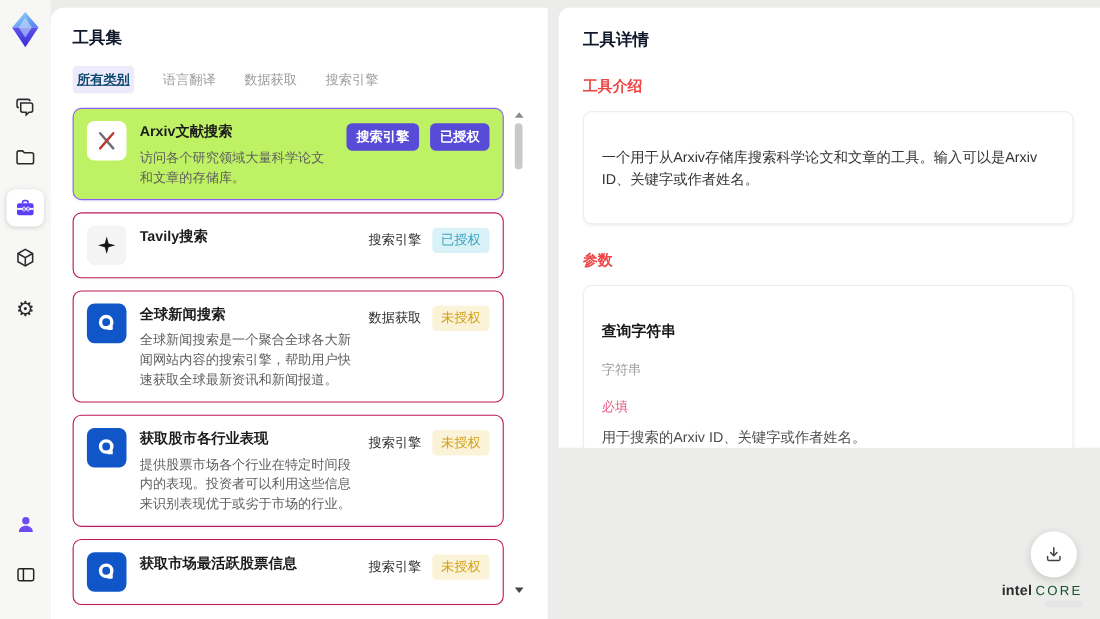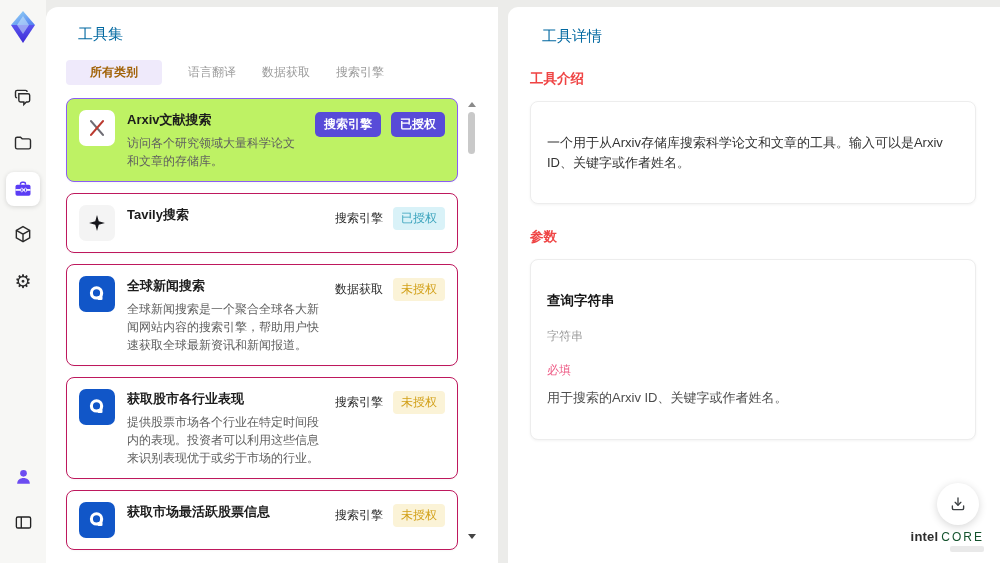--- a/index.html
+++ b/index.html
@@ -23,30 +23,30 @@
   .rail-item.active { background:#ffffff; box-shadow:0 1px 5px rgba(0,0,0,.14); }
   .rail-spacer { flex:1; }
   .glyph-gear { font-size:19px; line-height:1; color:#2b2b2b; }
 
   
   .left-panel {
     position:absolute; left:46px; top:7px; width:452px; height:556px;
     background:#fff; border-radius:12px 0 0 0; padding:18px 20px 0 20px; overflow:hidden;
   }
   .right-panel {
-    position:absolute; left:508px; top:7px; right:0; height:556px;
+    position:absolute; left:508px; top:7px; right:0; height:400px;
     background:#fff; border-radius:10px 0 0 0; padding:20px 24px 0 22px; overflow:hidden;
   }
 
-  .panel-title { font-size:15px; font-weight:normal; color:#0369a1;margin-left:12px; }
+  .panel-title { font-size:15px; font-weight:bold; color:#0f172a; }
 
   
   .tabs { display:flex; align-items:center; gap:26px; margin-top:16px; }
   .tab { font-size:12px; color:#9c9c9c; cursor:pointer; padding:4px 0; white-space:nowrap; }
-  .tab.active { background:#efeafb; color:#a16207; padding:4px 24px; border-radius:4px; font-weight:bold; }
+  .tab.active { background:#efeafb; color:#0c4a6e; padding:4px 4px; border-radius:4px; font-weight:bold;text-decoration:underline; }
 
   
   .tool-list { margin-top:13px; position:relative; padding-right:20px; }
   .card {
     display:flex; gap:12px; align-items:flex-start;
     border:1px solid #be185d; border-radius:8px; background:#fff;
     padding:11px 12px; margin-bottom:11px; box-shadow:0 1px 2px rgba(0,0,0,.03);
     cursor:pointer;
   }
   .card.selected { border:1.5px solid #8b5cf6; background:#bef264; }

